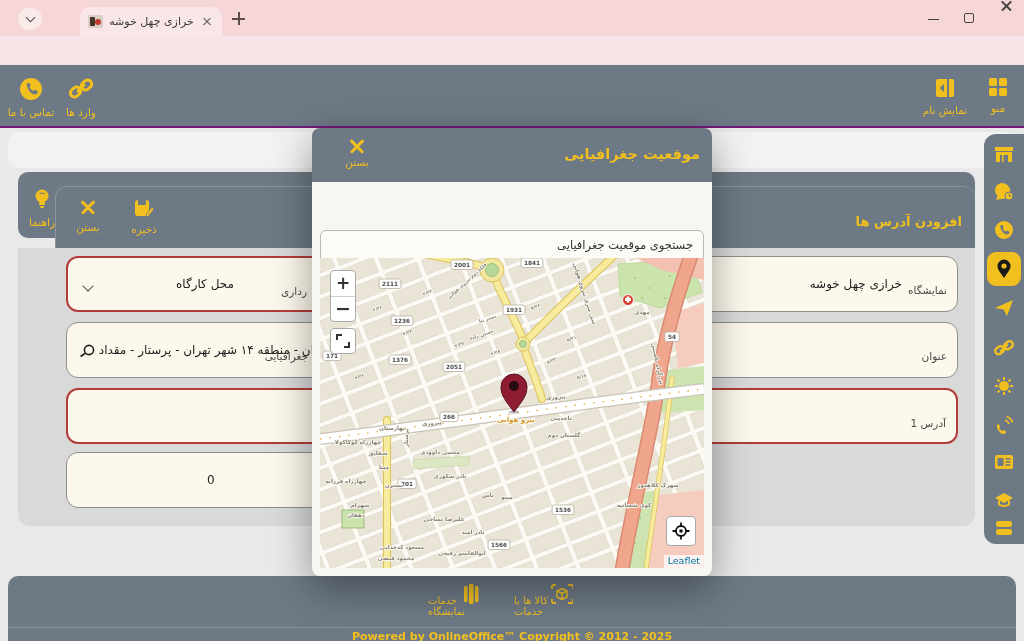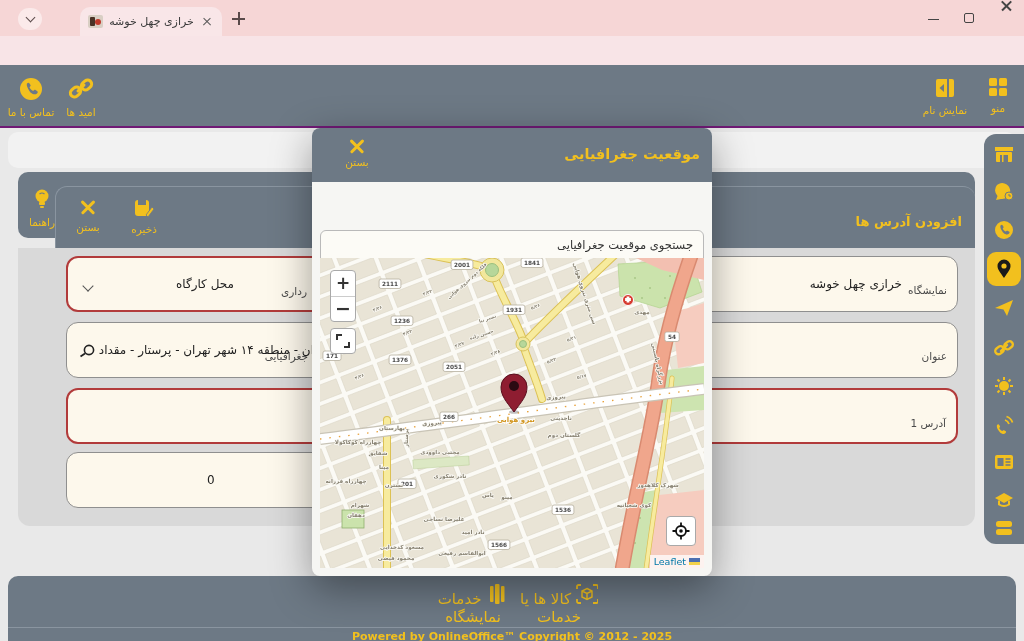--- a/index.html
+++ b/index.html
@@ -66,21 +66,21 @@
   .fval{position:absolute;top:50%;transform:translateY(-50%);font-size:12px;color:#222;direction:rtl;white-space:nowrap;}
   .chevd{position:absolute;left:16px;top:24px;width:8px;height:8px;border-left:1.6px solid #555;border-bottom:1.6px solid #555;transform:rotate(-45deg);}
 
   
   .sidebar{left:984px;top:134px;width:40px;height:410px;background:#6d7985;border-radius:12px 0 0 12px;}
   .sicon{position:absolute;left:10px;width:20px;height:20px;}
   .sactive{position:absolute;left:3px;width:34px;height:34px;background:#f2c01e;border-radius:9px;display:flex;align-items:center;justify-content:center;}
 
   
   .footer{left:8px;top:576px;width:1008px;height:65px;background:#6d7985;border-radius:10px 10px 0 0;}
-  .fitem{position:absolute;text-align:center;color:#f2c01e;font-size:15px;direction:rtl;}
+  .fitem{position:absolute;text-align:left;color:#f2c01e;font-size:10px;direction:rtl;}
   .fdiv{position:absolute;left:8px;top:627px;width:1008px;height:1px;background:#8a95a0;}
   .copyright{position:absolute;left:0;top:630px;width:1024px;text-align:center;color:#f2c01e;font-size:11px;font-weight:bold;}
 
   
   .modal{left:312px;top:128px;width:400px;height:448px;background:#f6f6f3;border-radius:8px;
     box-shadow:0 12px 40px rgba(0,0,0,.38);z-index:50;overflow:hidden;}
   .mhead{position:absolute;left:0;top:0;width:400px;height:54px;background:#6d7985;}
   .mtitle{position:absolute;right:12px;top:18px;color:#f2c01e;font-weight:bold;font-size:14.5px;direction:rtl;}
   .mclose{position:absolute;left:20px;top:10px;width:50px;text-align:center;color:#f2c01e;font-size:10.5px;direction:rtl;}
   .xicon{display:inline-block;width:16px;height:16px;position:relative;}
@@ -96,21 +96,21 @@
   .zctl{left:10px;top:12px;width:26px;height:52px;}
   .zctl .zi{height:26px;line-height:25px;font-size:17px;font-weight:bold;border-bottom:1px solid #ccc;}
   .zctl .zo{height:25px;line-height:23px;font-size:19px;font-weight:bold;}
   .fsctl{left:10px;top:70px;width:26px;height:26px;display:flex;align-items:center;justify-content:center;}
   .fsicon{width:12px;height:12px;position:relative;}
   .fsicon:before,.fsicon:after{content:"";position:absolute;width:4px;height:4px;border:2px solid #333;}
   .fsicon:before{left:-1px;top:-1px;border-right:none;border-bottom:none;}
   .fsicon:after{right:-1px;bottom:-1px;border-left:none;border-top:none;}
   .locctl{left:346px;top:258px;width:30px;height:30px;display:flex;align-items:center;justify-content:center;}
   .attrib{position:absolute;right:0;bottom:0;height:13px;background:rgba(255,255,255,.75);padding:0 4px;
-    font-size:9.5px;color:#0078a8;display:flex;align-items:center;gap:3px;}
+    font-size:9.5px;color:#0078a8;display:flex;align-items:center;gap:3px;flex-direction:column;}
   .uaflag{width:11px;height:7px;display:inline-block;background:linear-gradient(#4c6fb1 50%,#f2d24b 50%);}
 
   svg text{font-family:"DejaVu Sans",sans-serif;}
   .mlabel{fill:#857f6f;text-anchor:middle;paint-order:stroke;stroke:#fbfaf5;stroke-width:1.5px;stroke-linejoin:round;font-weight:bold;}
   .mlabel.or{fill:#d1941c;stroke:#fff;stroke-width:1.8px;}
   .mbadge-t{fill:#4a4a4a;text-anchor:middle;font-weight:bold;}
 </style>
 </head>
 <body>
 
@@ -188,21 +188,21 @@
       <span class="lbl">تماس با ما</span>
     </div>
     <div class="navitem" style="left:56px;top:12px;width:50px">
       <svg width="26" height="24" viewBox="0 0 26 24">
           <g fill="none" stroke="#f2c01e" stroke-width="3" stroke-linecap="round">
             <path d="M10 14 L16 8"></path>
             <rect x="2" y="11" width="11" height="8" rx="4" transform="rotate(-40 7.5 15)"></rect>
             <rect x="13" y="4" width="11" height="8" rx="4" transform="rotate(-40 18.5 8)"></rect>
           </g>
         </svg>
-      <span class="lbl">امید ها</span>
+      <span class="lbl">وارد ها</span>
     </div>
     <div class="abs logo">
       <svg width="90" height="56" viewBox="0 0 90 56">
         <rect width="90" height="56" fill="#e9e4dd"></rect>
         <rect x="26" y="8" width="14" height="26" rx="2" fill="#3a2a20"></rect>
         <rect x="24" y="6" width="18" height="3" rx="1.5" fill="#2a1d15"></rect>
         <rect x="24" y="33" width="18" height="3" rx="1.5" fill="#2a1d15"></rect>
         <circle cx="55" cy="26" r="11" fill="#c6392e"></circle>
         <path d="M50 17 q5 -4 10 0" fill="#3f6b35"></path>
         <path d="M51 15 l-2 -6 M55 14 v-7 M59 15 l2 -6" stroke="#9aa0a6" stroke-width="1"></path>

